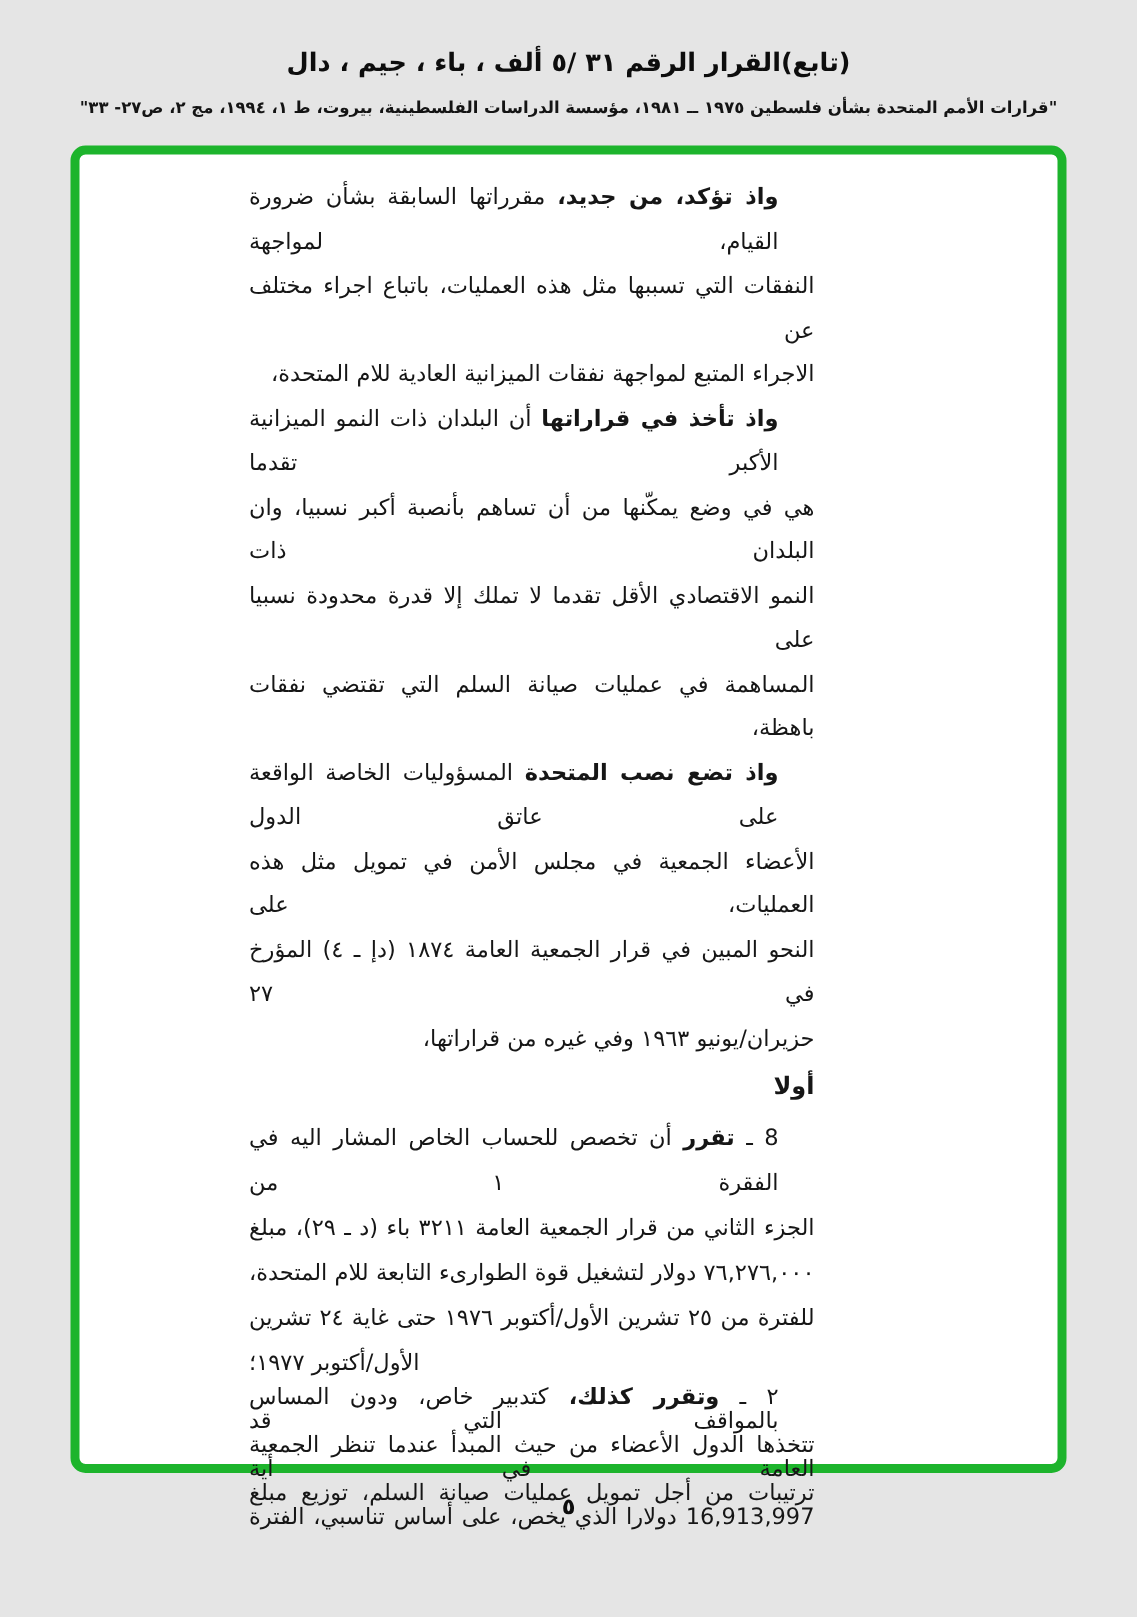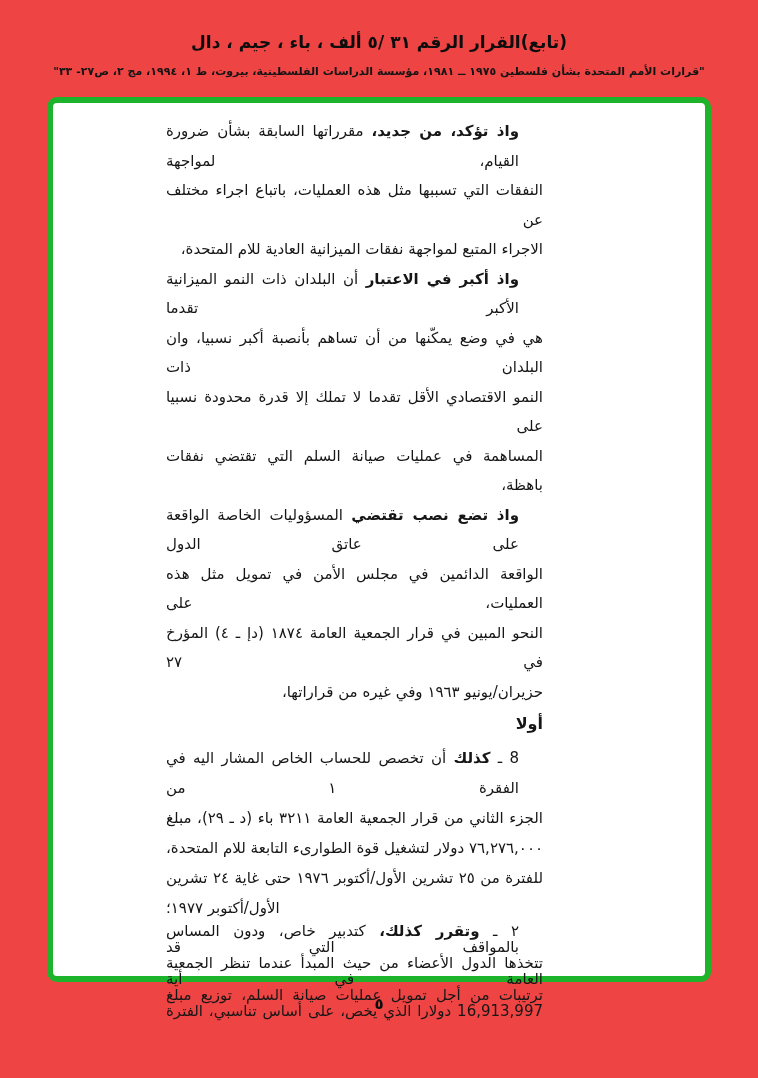--- a/index.html
+++ b/index.html
@@ -1,19 +1,19 @@
 <!DOCTYPE html>
 <html lang="ar"><head>
 <meta charset="utf-8">
 <style>
   html,body{margin:0;padding:0;background:#ffffff;}
   .page{
     position:relative;
     width:758px;height:1078px;
-    background:#ef4444;
+    background:#e5e5e5;
     font-family:"DejaVu Sans", sans-serif;
     color:#151515;
     overflow:hidden;
   }
   .hdr-title{
     position:absolute;top:30px;left:0;right:0;
     direction:rtl;text-align:center;
     font-weight:bold;font-size:17px;line-height:24px;
     color:#0d0d0d;
   }
@@ -66,30 +66,30 @@
 
   <div class="hdr-title">(تابع)القرار الرقم ٣١ /٥ ألف ، باء ، جيم ، دال</div>
 
   <div class="hdr-cite">"قرارات الأمم المتحدة بشأن فلسطين ١٩٧٥ ــ ١٩٨١، مؤسسة الدراسات الفلسطينية، بيروت، ط ١، ١٩٩٤، مج ٢، ص٢٧- ٣٣"</div>
 
   <div class="doc-frame" id="doc-frame" style="border-color: rgb(29, 180, 44);">
     <div class="doc-col" id="doc-col">
         <div class="tline lh-a first"><b>واذ تؤكد، من جديد،</b><span> مقرراتها السابقة بشأن ضرورة القيام، لمواجهة</span></div>
         <div class="tline lh-a"><span>النفقات التي تسببها مثل هذه العمليات، باتباع اجراء مختلف عن</span></div>
         <div class="tline lh-a last-right"><span>الاجراء المتبع لمواجهة نفقات الميزانية العادية للام المتحدة،</span></div>
-        <div class="tline lh-a first"><b>واذ أكبر في الاعتبار</b><span> أن البلدان ذات النمو الميزانية الأكبر تقدما</span></div>
+        <div class="tline lh-a first"><b>واذ تأخذ في قراراتها</b><span> أن البلدان ذات النمو الميزانية الأكبر تقدما</span></div>
         <div class="tline lh-a"><span>هي في وضع يمكّنها من أن تساهم بأنصبة أكبر نسبيا، وان البلدان ذات</span></div>
         <div class="tline lh-a"><span>النمو الاقتصادي الأقل تقدما لا تملك إلا قدرة محدودة نسبيا على</span></div>
         <div class="tline lh-a last-right"><span>المساهمة في عمليات صيانة السلم التي تقتضي نفقات باهظة،</span></div>
-        <div class="tline lh-a first"><b>واذ تضع نصب تقتضي</b><span> المسؤوليات الخاصة الواقعة على عاتق الدول</span></div>
-        <div class="tline lh-a"><span>الواقعة الدائمين في مجلس الأمن في تمويل مثل هذه العمليات، على</span></div>
+        <div class="tline lh-a first"><b>واذ تضع نصب المتحدة</b><span> المسؤوليات الخاصة الواقعة على عاتق الدول</span></div>
+        <div class="tline lh-a"><span>الأعضاء الجمعية في مجلس الأمن في تمويل مثل هذه العمليات، على</span></div>
         <div class="tline lh-a"><span>النحو المبين في قرار الجمعية العامة ١٨٧٤ (دإ ـ ٤) المؤرخ في ٢٧</span></div>
         <div class="tline lh-a last-right"><span>حزيران/يونيو ١٩٦٣ وفي غيره من قراراتها،</span></div>
         <div class="heading">أولا</div>
-        <div class="tline lh-b first"><span>8 ـ </span><b>كذلك</b><span> أن تخصص للحساب الخاص المشار اليه في الفقرة ١ من</span></div>
+        <div class="tline lh-b first"><span>8 ـ </span><b>تقرر</b><span> أن تخصص للحساب الخاص المشار اليه في الفقرة ١ من</span></div>
         <div class="tline lh-b"><span>الجزء الثاني من قرار الجمعية العامة ٣٢١١ باء (د ـ ٢٩)، مبلغ</span></div>
         <div class="tline lh-b"><span>٧٦,٢٧٦,٠٠٠ دولار لتشغيل قوة الطوارىء التابعة للام المتحدة،</span></div>
         <div class="tline lh-b"><span>للفترة من ٢٥ تشرين الأول/أكتوبر ١٩٧٦ حتى غاية ٢٤ تشرين</span></div>
         <div class="tline lh-b last-left"><span>الأول/أكتوبر ١٩٧٧؛</span></div>
         <div class="tline lh-c first"><span>٢ ـ </span><b>وتقرر كذلك،</b><span> كتدبير خاص، ودون المساس بالمواقف التي قد</span></div>
         <div class="tline lh-c"><span>تتخذها الدول الأعضاء من حيث المبدأ عندما تنظر الجمعية العامة في أية</span></div>
         <div class="tline lh-c"><span>ترتيبات من أجل تمويل عمليات صيانة السلم، توزيع مبلغ</span></div>
         <div class="tline lh-c"><span>16,913,997 دولارا الذي يخص، على أساس تناسبي، الفترة</span></div>
         <div class="tline lh-c"></div>
       </div>

